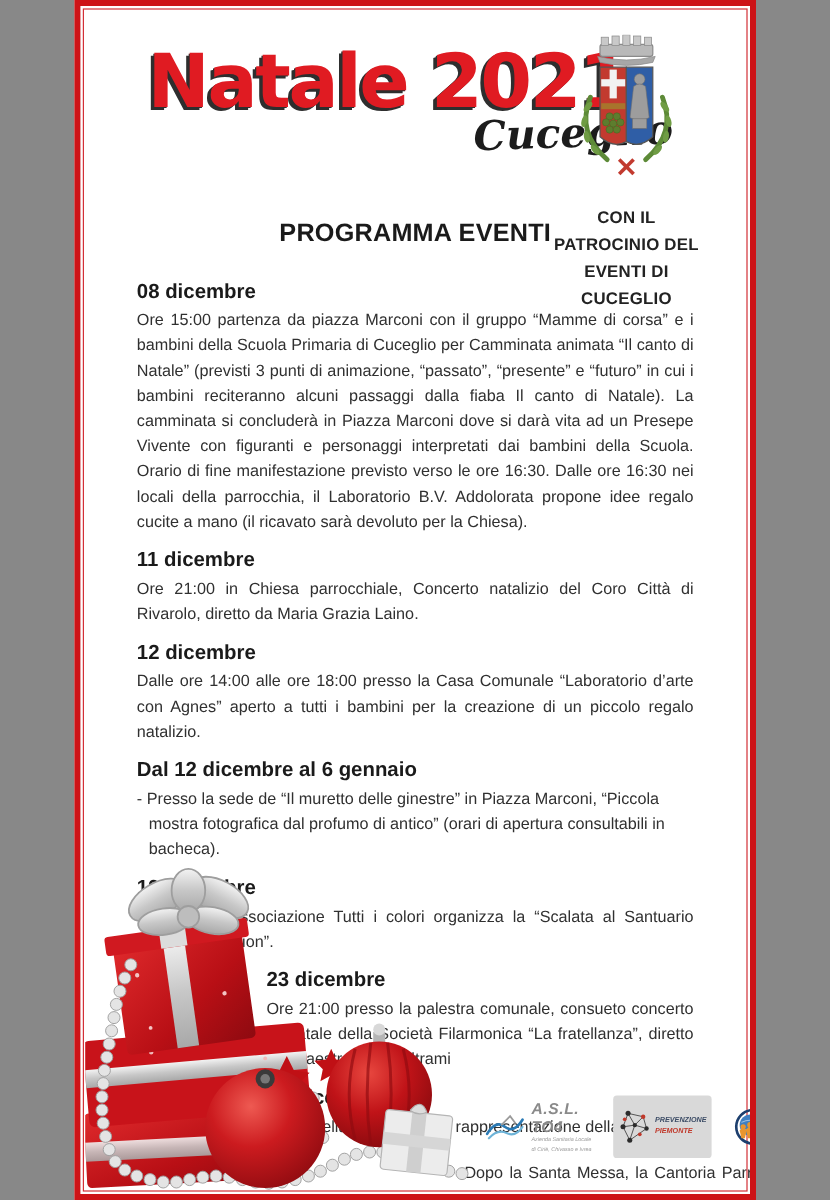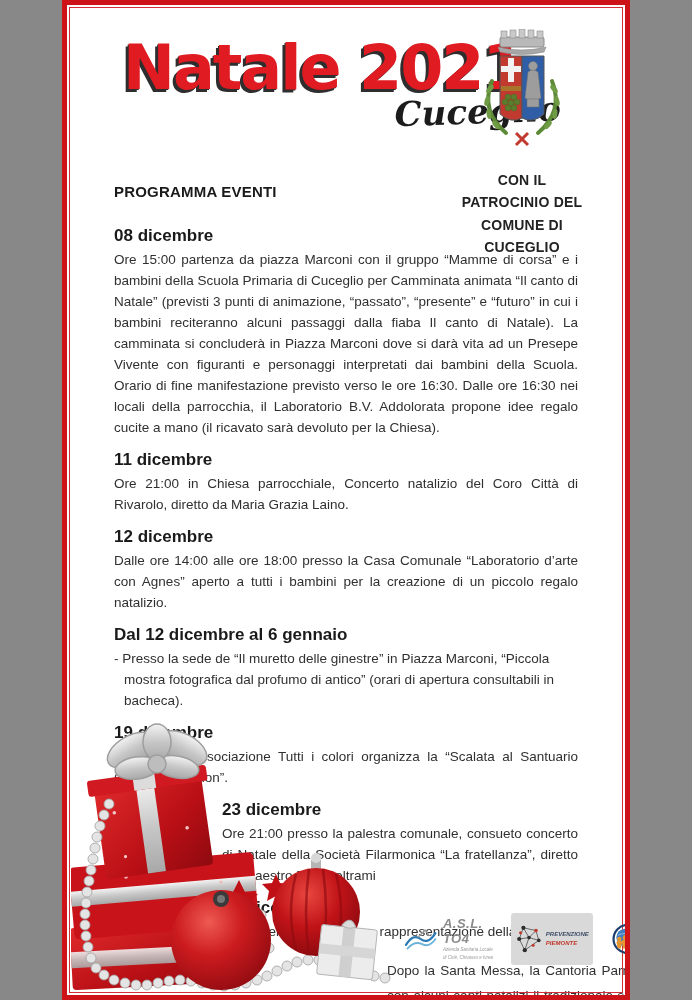--- a/index.html
+++ b/index.html
@@ -49,23 +49,24 @@
   }
   .patronage {
     margin-top:6px;
     font-size:14px; font-weight:bold; line-height:1.6;
     color:#222; letter-spacing:0.2px;
   }
 
   
   .content { padding:0 47px; }
   .program-heading {
-    font-size:15px; font-weight:bold; color:#1a1a1a;
+    font-size:21px; font-weight:bold; color:#1a1a1a;
     letter-spacing:0.2px;
     margin-bottom:26px;
+    text-align:center;
   }
   .event-section { margin-bottom:8px; }
   .event-heading {
     font-size:17px; font-weight:bold; color:#1a1a1a;
     margin:12px 0 3px 0;
   }
   .event-text {
     font-size:13.5px; line-height:21px; color:#303030;
     text-align:justify;
   }
@@ -171,21 +172,21 @@
           <ellipse cx="78" cy="96" rx="5" ry="2.4" transform="rotate(130 78 96)"></ellipse>
         </g>
 
         <g stroke="#c23a2f" stroke-width="3" fill="none">
           <path d="M46 104 l12 12"></path>
             <path d="M58 104 l-12 12"></path>
         </g>
       </svg>
       <div class="patronage">
         <span>CON IL PATROCINIO DEL</span><br>
-        <span>COMUNE DI CUCEGLIO</span>
+        <span>EVENTI DI CUCEGLIO</span>
       </div>
     </div>
   </div>
 
   <div class="content">
     <div class="program-heading">PROGRAMMA EVENTI</div>
 
     <div class="event-section">
       <div class="event-heading">08 dicembre</div>
       <p class="event-text">Ore 15:00 partenza da piazza Marconi con il gruppo “Mamme di corsa” e i bambini della Scuola Primaria di Cuceglio per Camminata animata “Il canto di Natale” (previsti 3 punti di animazione, “passato”, “presente” e “futuro” in cui i bambini reciteranno alcuni passaggi dalla fiaba Il canto di Natale). La camminata si concluderà in Piazza Marconi dove si darà vita ad un Presepe Vivente con figuranti e personaggi interpretati dai bambini della Scuola. Orario di fine manifestazione previsto verso le ore 16:30. Dalle ore 16:30 nei locali della parrocchia, il Laboratorio B.V. Addolorata propone idee regalo cucite a mano (il ricavato sarà devoluto per la Chiesa).</p>

